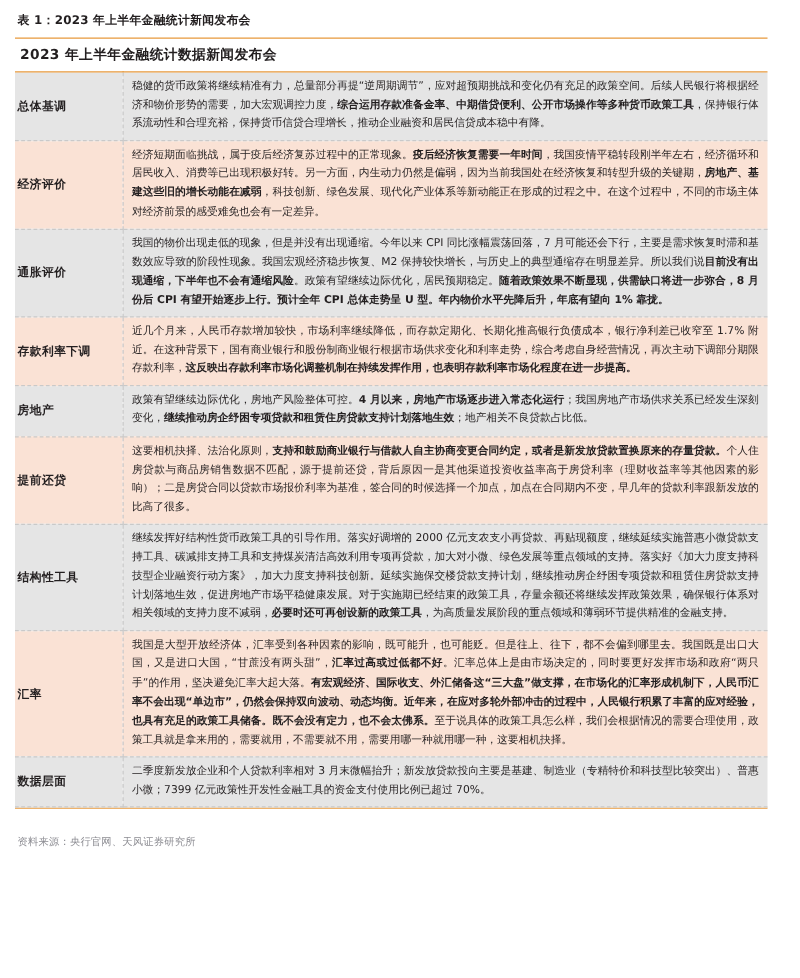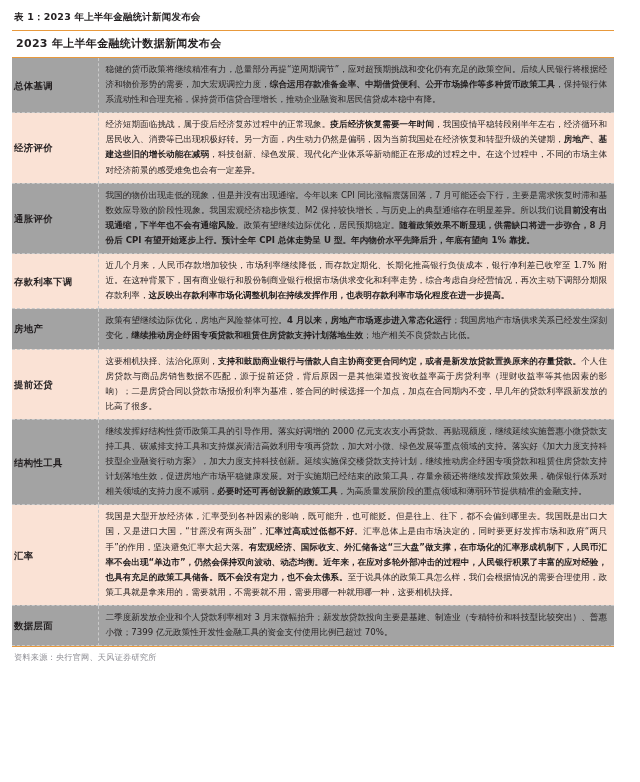--- a/index.html
+++ b/index.html
@@ -64,24 +64,24 @@
   }
   td.body{
     text-align:justify;
     text-justify:inter-ideograph;
     padding:4px 7px 5px 7px;
     border-right:none;
     hyphens:none;
     word-break:break-all;
   }
   tr.shade td{background:#fae2d5;}
-  tr.plain td{background:#a3a3a3;margin-top:36px;}
+  tr.plain td{background:#e5e5e5;margin-top:36px;}
   b{font-weight:700;}
   .src{
-    margin-top:5px;
+    margin-top:21px;
     font-size:8.2px;
     color:#8d8d93;
     letter-spacing:0.2px;
     padding-left:2px;
   }
 </style>
 </head>
 <body>
 
 <div class="page">

